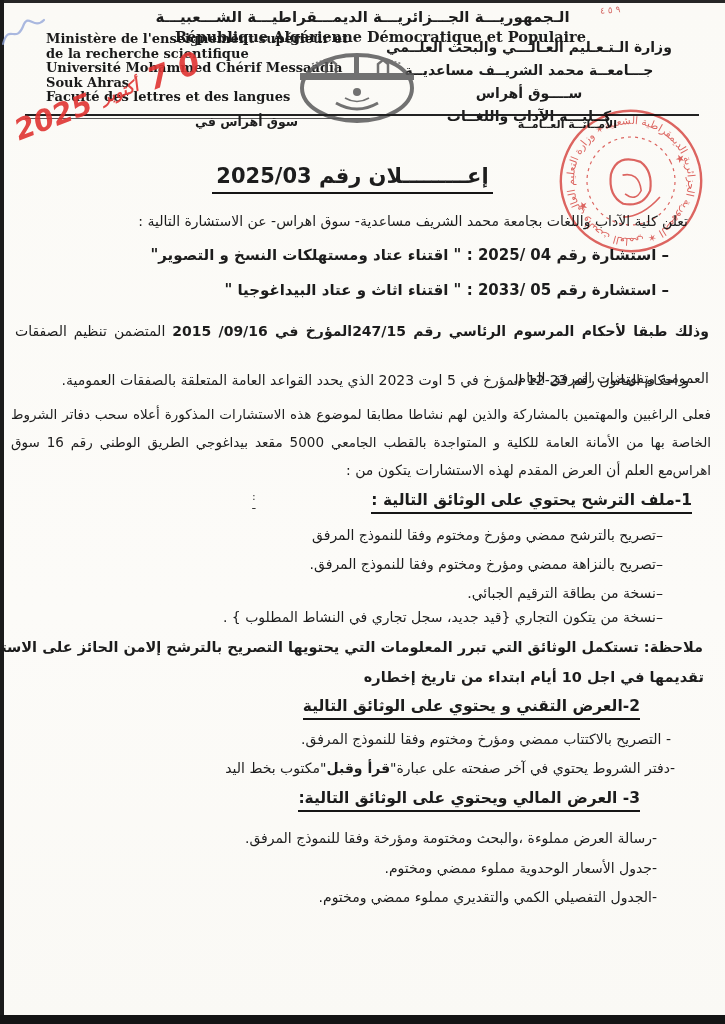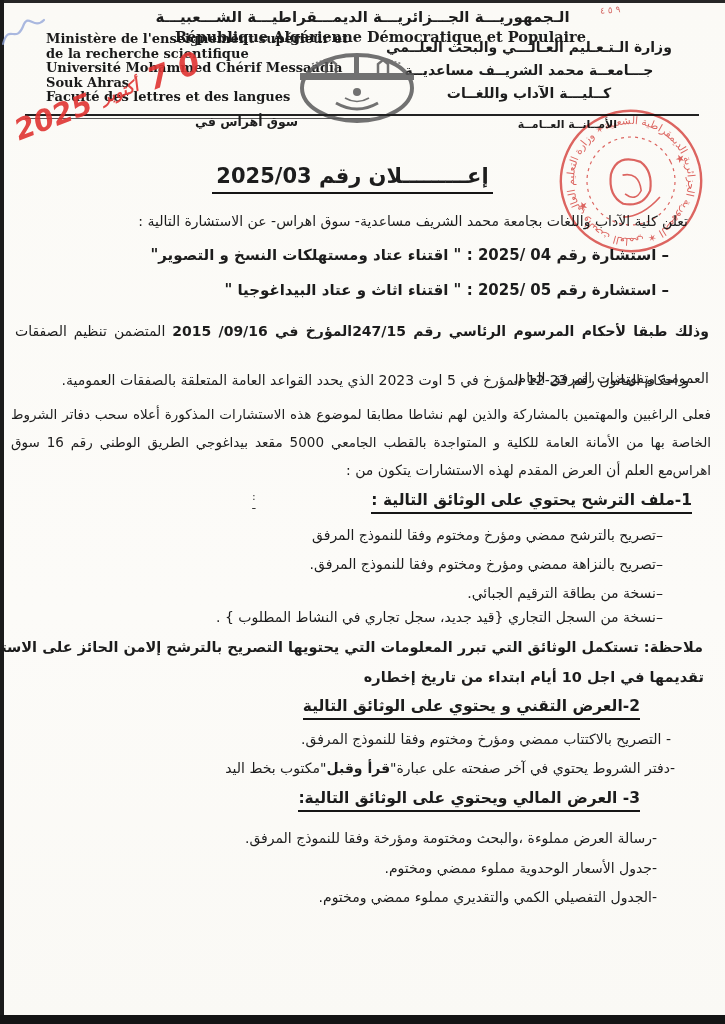--- a/index.html
+++ b/index.html
@@ -72,20 +72,21 @@
     <div>Ministère de l'enseignement supérieur et</div>
     <div>de la recherche scientifique</div>
     <div>Université Mohammed Chérif Messaadia</div>
     <div>Souk Ahras</div>
     <div>Faculté des lettres et des langues</div>
   </div>
 
   <div class="abs ar-block ar">
     <div>وزارة الـتـعـليم العـالـــي والبحث العلــمي</div>
     <div>جـــامعــة محمد الشريــف مساعديــة</div>
+    <div>ســــوق أهراس</div>
     <div>كــليـــة الآداب واللغــات</div>
   </div>
 
   <svg class="abs seal" width="118" height="80" viewBox="0 0 118 80">
     <g stroke="#5a5a5a" fill="none" opacity="0.85">
       <ellipse cx="59" cy="42" rx="55" ry="33" stroke-width="4"></ellipse>
       <path d="M14,18 Q59,2 104,18" stroke-width="1.4" stroke-dasharray="2,2"></path>
       <rect x="2" y="27" width="114" height="7" fill="#5a5a5a" stroke="none"></rect>
       <path d="M28,27 l0,-9 l5,-4 l5,4 l0,9" stroke-width="2.5"></path>
       <path d="M80,27 l0,-9 l5,-4 l5,4 l0,9" stroke-width="2.5"></path>
@@ -128,21 +129,21 @@
     </g>
   </svg>
 
   <div class="abs title ar">
     <span class="u">إعـــــــــلان رقم 2025/03</span>
   </div>
 
   <div class="line" style="right:37px;top:213px;">تعلن كلية الآداب واللغات بجامعة محمد الشريف مساعدية- سوق اهراس- عن الاستشارة التالية :</div>
 
   <div class="line b" style="right:56px;top:246px;font-size:15px;">– استشارة رقم 04 /2025  : " اقتناء عتاد ومستهلكات النسخ و التصوير"</div>
-  <div class="line b" style="right:56px;top:281px;font-size:15px;">– استشارة رقم 05 /2025  : " اقتناء اثاث و عتاد البيداغوجيا "</div>
+  <div class="line b" style="right:56px;top:281px;font-size:15px;">– استشارة رقم 05 /2033  : " اقتناء اثاث و عتاد البيداغوجيا "</div>
 
   <div class="para" style="right:16px;top:308px;width:694px;line-height:47px;">
     <span class="b">وذلك طبقا لأحكام المرسوم الرئاسي رقم 247/15المؤرخ في 09/16/ 2015</span><span> المتضمن تنظيم الصفقات العمومية وتفويضات المرفق العام.</span>
   </div>
 
   <div class="line" style="right:36px;top:372px;">و احكام القانون رقم 23-12 المؤرخ في 5 اوت 2023 الذي يحدد القواعد العامة المتعلقة بالصفقات العمومية.</div>
 
   <div class="para" style="right:14px;top:400px;width:700px;line-height:28px;font-size:13.5px;">فعلى الراغبين والمهتمين بالمشاركة والذين لهم نشاطا مطابقا لموضوع هذه الاستشارات المذكورة أعلاه سحب دفاتر الشروط الخاصة بها من الأمانة العامة للكلية و المتواجدة بالقطب الجامعي 5000 مقعد بيداغوجي الطريق الوطني رقم 16 سوق اهراس.</div>
 
   <div class="line" style="right:52px;top:462px;">مع العلم أن العرض المقدم لهذه الاستشارات  يتكون من :</div>
@@ -151,21 +152,21 @@
     <span class="u">1-ملف الترشح يحتوي على الوثائق التالية :</span>
   </div>
   <div class="abs stray">
     <div>:</div>
     <div>ـ</div>
   </div>
 
   <div class="line" style="right:62px;top:527px;">–تصريح بالترشح ممضي ومؤرخ ومختوم وفقا للنموذج المرفق</div>
   <div class="line" style="right:62px;top:556px;">–تصريح بالنزاهة ممضي ومؤرخ ومختوم وفقا للنموذج المرفق.</div>
   <div class="line" style="right:62px;top:585px;">–نسخة من بطاقة الترقيم الجبائي.</div>
-  <div class="line" style="right:62px;top:609px;">–نسخة من السجل التجاري {قيد جديد، سجل تجاري في النشاط المطلوب } .</div>
+  <div class="line" style="right:62px;top:609px;">–نسخة من يتكون التجاري {قيد جديد، سجل تجاري في النشاط المطلوب } .</div>
 
   <div class="line b" style="right:22px;top:639px;font-size:14.5px;">ملاحظة: تستكمل الوثائق التي تبرر المعلومات التي يحتويها التصريح  بالترشح إلامن الحائز على الاستشارة والذي يجب</div>
   <div class="line b" style="right:21px;top:669px;font-size:14.5px;">تقديمها في اجل 10 أيام ابتداء من تاريخ إخطاره</div>
 
   <div class="line hd" style="right:85px;top:697px;">
     <span class="u">2-العرض التقني و يحتوي على الوثائق التالية</span>
   </div>
 
   <div class="line" style="right:54px;top:731px;">- التصريح بالاكتتاب ممضي ومؤرخ ومختوم وفقا للنموذج المرفق.</div>
   <div class="line" style="right:50px;top:760px;">

